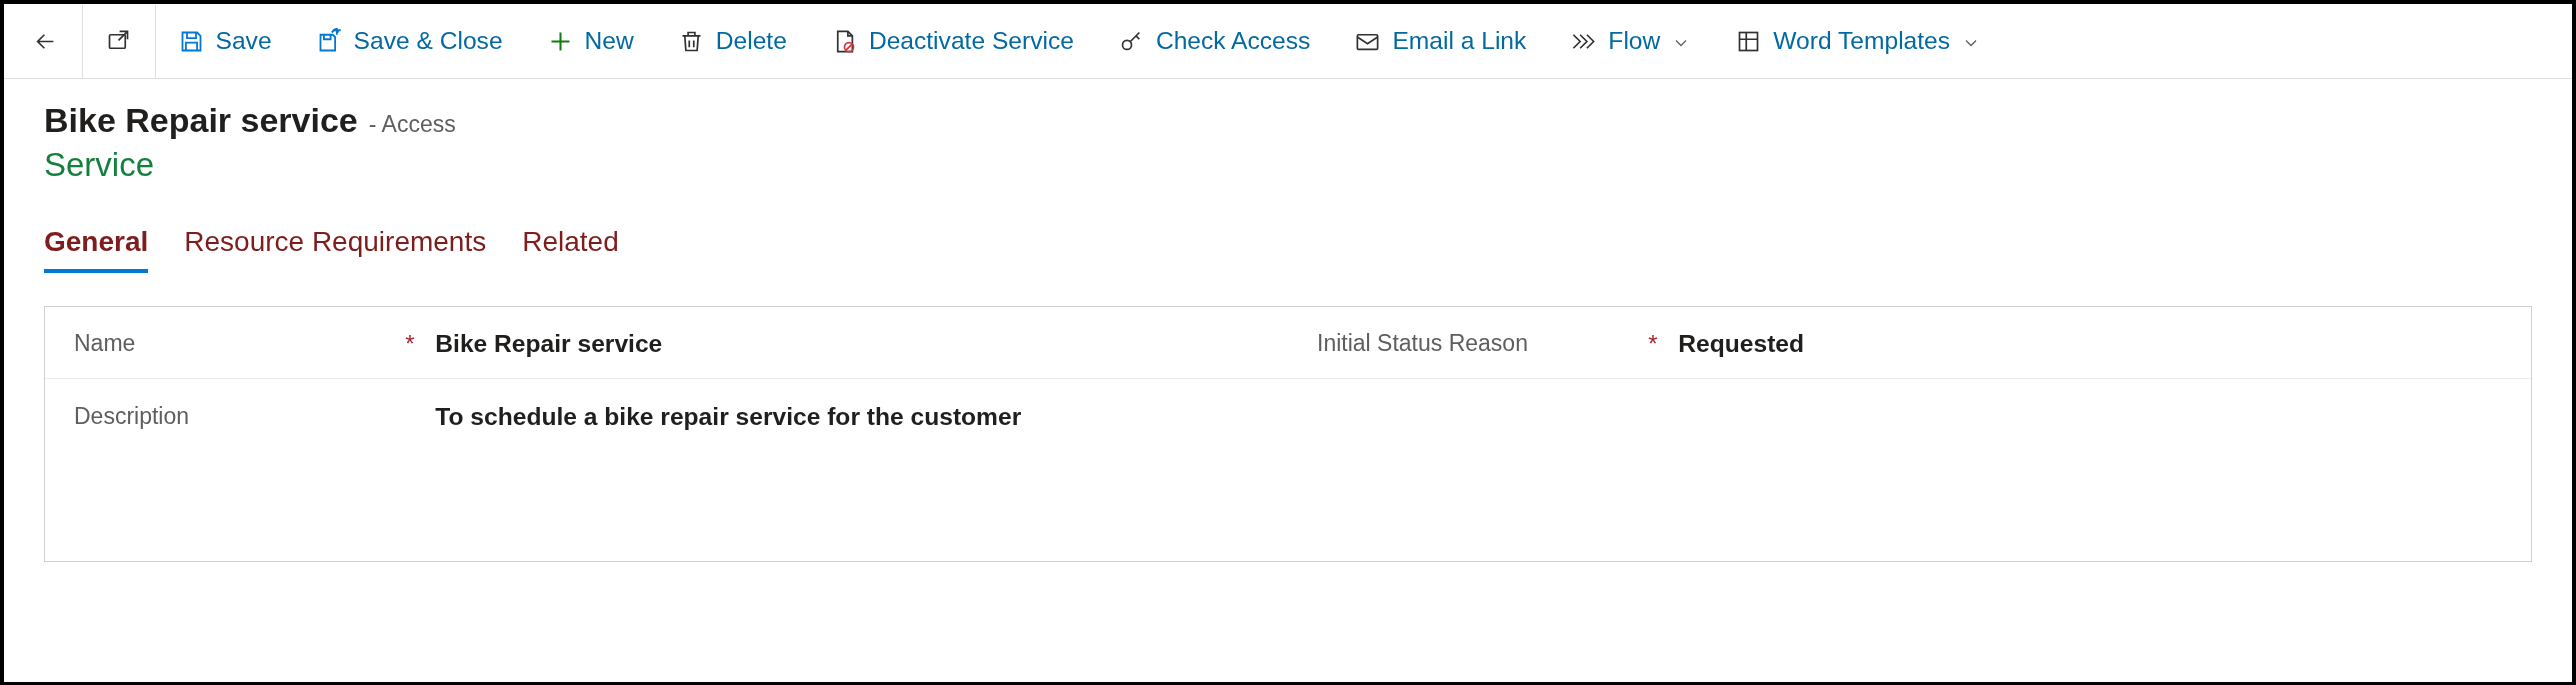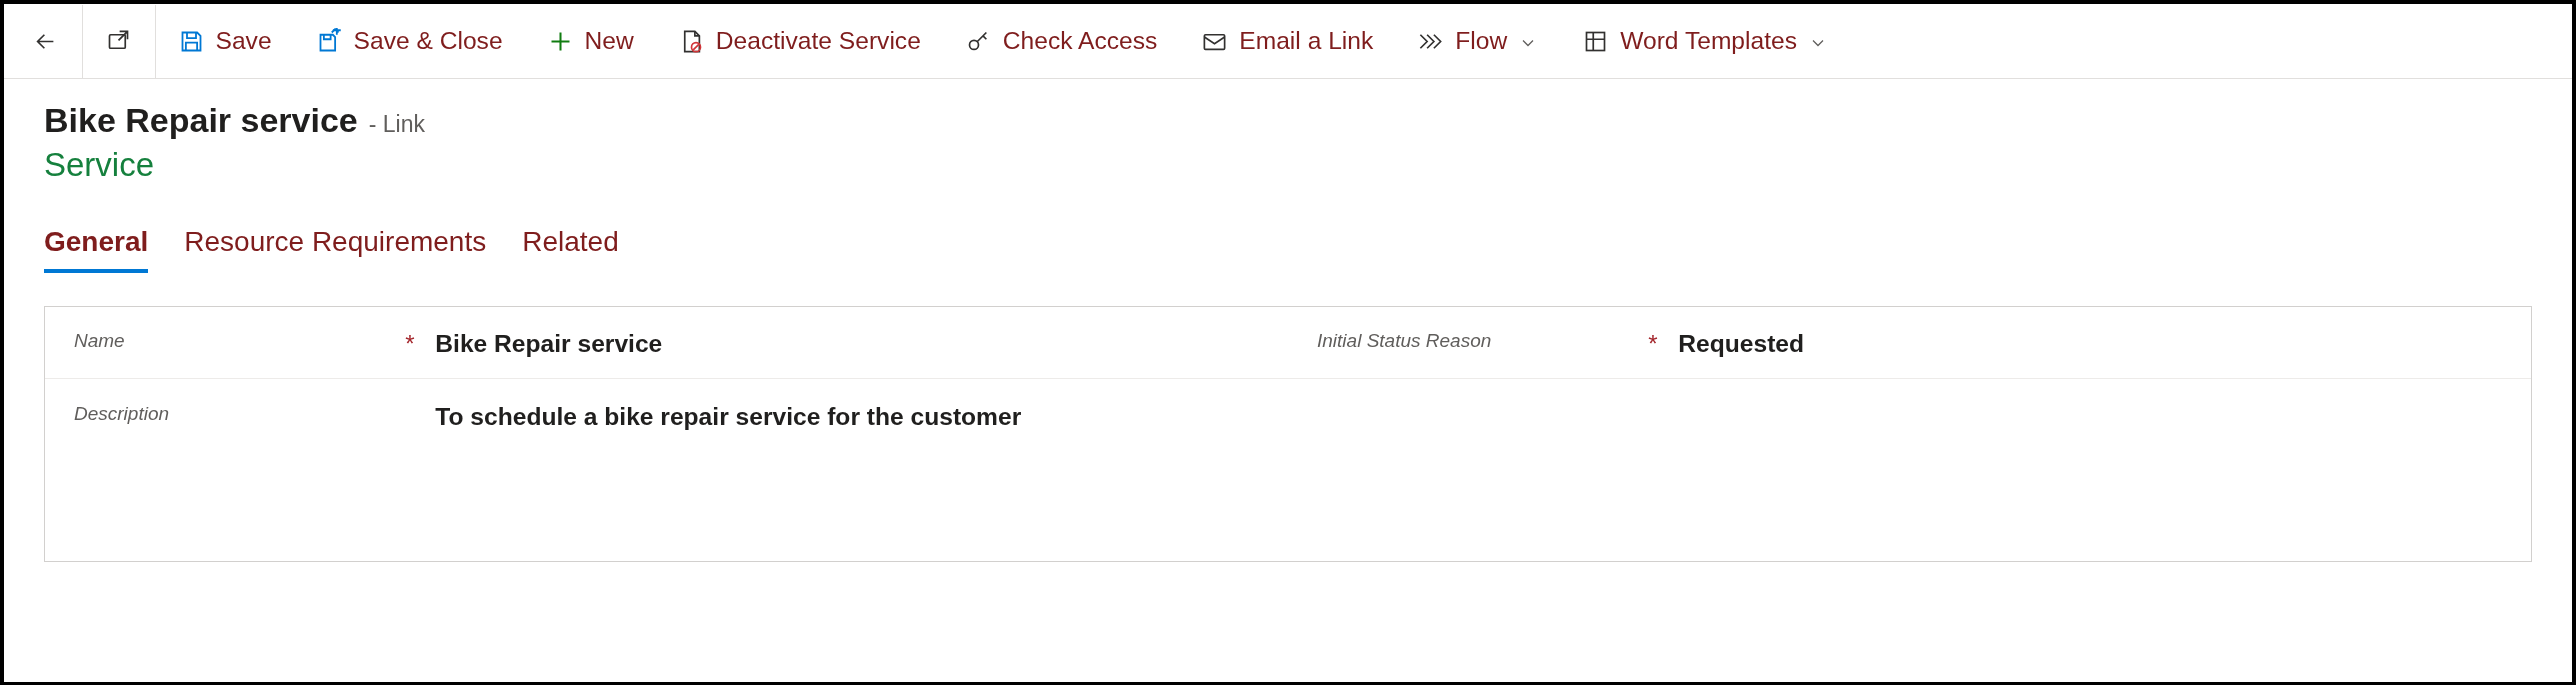--- a/index.html
+++ b/index.html
@@ -28,21 +28,21 @@
       border-right: 0.9px solid #e1dfdd;
     }
     .cmd-btn {
       display: flex;
       align-items: center;
       gap: 11px;
       padding: 0 22px;
       height: 73px;
       cursor: pointer;
       font-size: 24.6px;
-      color: #7f1d1d;
+      color: #0369a1;
       white-space: nowrap;
     }
     .icon {
       width: 27px;
       height: 27px;
       display: inline-flex;
       align-items: center;
       justify-content: center;
     }
     .icon svg { width: 100%; height: 100%; }
@@ -109,24 +109,23 @@
     .form-row:last-child { border-bottom: none; }
     .field {
       display: grid;
       grid-template-columns: 318px 36px 1fr;
       align-items: start;
       padding: 20px 29px;
       min-height: 65px;
     }
     .field.tall { min-height: 182px; }
     .field-label {
-      font-size: 19px;
+      font-size: 23px;
       color: #605e5c;
       padding-top: 3.6px;
-      font-style: italic;
     }
     .field-req {
       color: #a4262c;
       font-size: 24px;
       text-align: center;
       padding-top: 3.6px;
     }
     .field-value {
       font-size: 24.6px;
       font-weight: 600;
@@ -182,20 +181,28 @@
 
   <div class="cmd-btn">
     <span class="icon">
       <svg viewBox="0 0 24 24" fill="none" stroke="#107c10" stroke-width="1.8">
           <path d="M12 4v16M4 12h16"></path>
         </svg>
     </span>
     <span>New</span>
   </div>
 
+  <div class="cmd-btn">
+    <span class="icon">
+      <svg viewBox="0 0 24 24" fill="none" stroke="#323130" stroke-width="1.5">
+          <path d="M4 7h16M9 7V4h6v3M6 7l1 13h10l1-13M10 11v6M14 11v6"></path>
+        </svg>
+    </span>
+    <span>Delete</span>
+  </div>
 
 
   <div class="cmd-btn">
     <span class="icon">
       <svg viewBox="0 0 24 24" fill="none" stroke="#323130" stroke-width="1.5">
           <path d="M6 3h9l4 4v14H6z"></path>
           <path d="M15 3v4h4"></path>
           <circle cx="16" cy="17" r="4" stroke="#d13438"></circle>
           <path d="M13.5 19.5l5-5" stroke="#d13438"></path>
         </svg>
@@ -250,21 +257,21 @@
           <path d="M6 9l6 6 6-6"></path>
         </svg>
     </span>
   </div>
 </div>
 
 <div class="content">
   <div class="record-header">
     <div class="record-title">
       <h1>Bike Repair service</h1>
-      <span class="saved-label">- Link</span>
+      <span class="saved-label">- Access</span>
     </div>
     <div class="entity-type">Service</div>
   </div>
 
   <div class="tabs">
     <div class="tab active">General</div>
     <div class="tab">Resource Requirements</div>
     <div class="tab">Related</div>
   </div>
 

